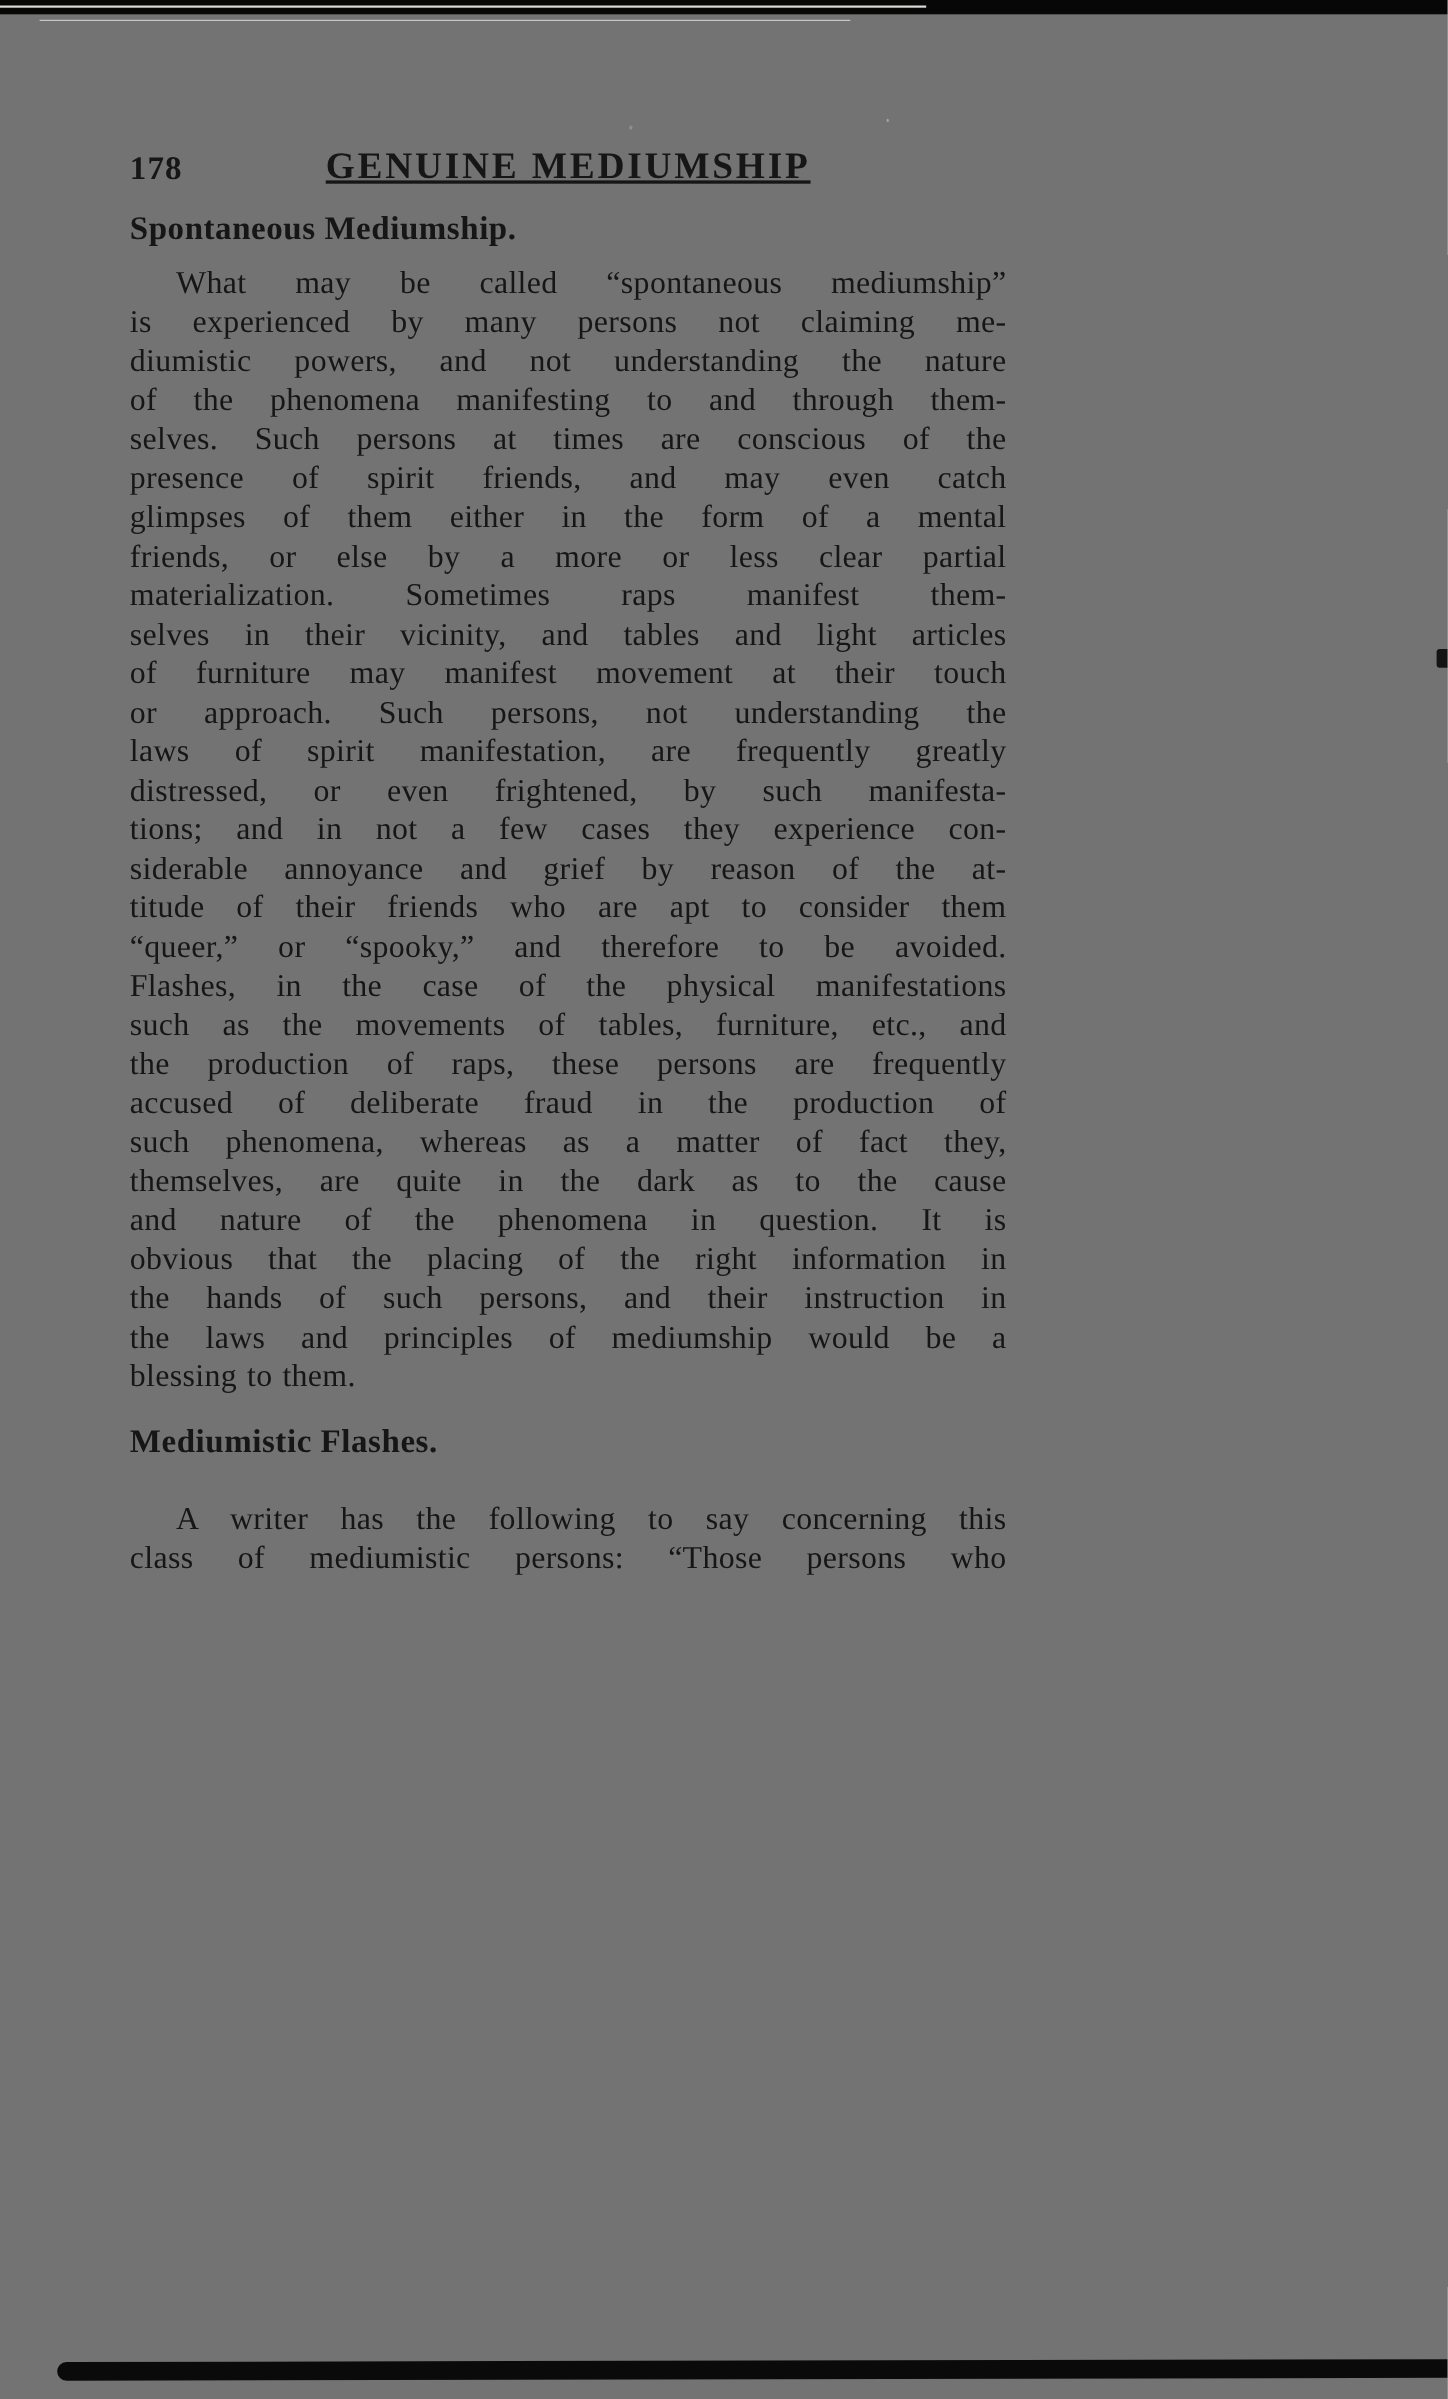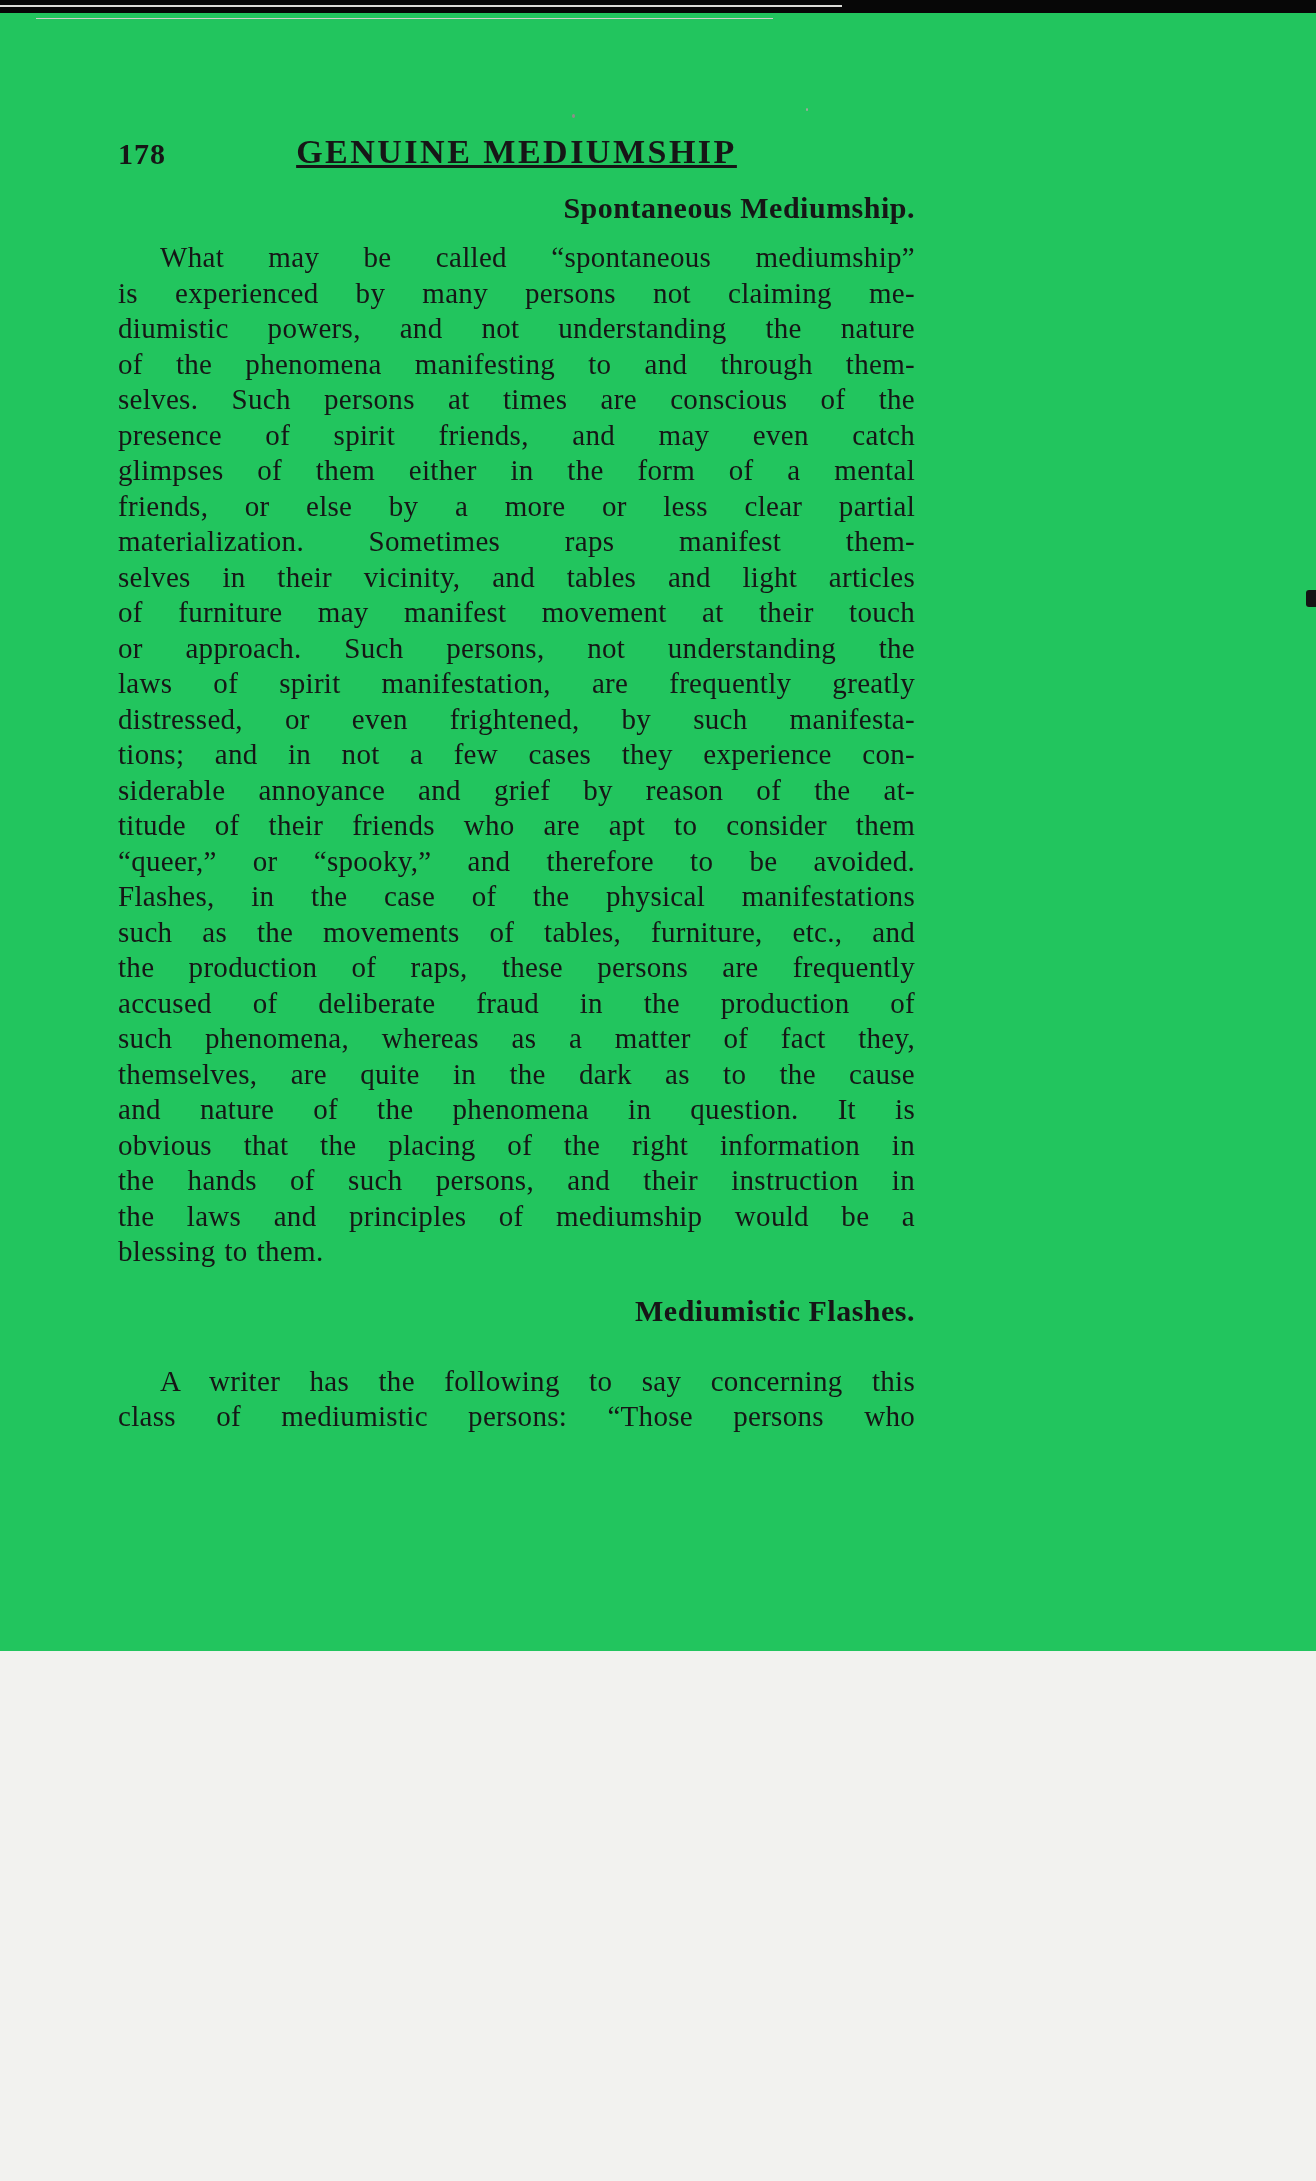--- a/index.html
+++ b/index.html
@@ -6,22 +6,22 @@
   html, body { margin: 0; padding: 0; }
   body {
     width: 1316px;
     height: 2181px;
     background: #f2f2ef;
     font-family: "Liberation Serif", "DejaVu Serif", serif;
   }
   .sheet {
     position: relative;
     width: 1316px;
-    height: 1651px;
-    background: #22c55e;
+    height: 2181px;
+    background: #737373;
     overflow: hidden;
     color: #161616;
   }
   
   .bar-top {
     position: absolute;
     top: 0; left: 0;
     width: 100%;
     height: 13px;
     background: #070707;
@@ -95,21 +95,21 @@
   }
   .running-head {
     font-size: 34px;
     font-weight: bold;
     letter-spacing: 2.5px;
     text-decoration: underline;
   }
   .section-heading {
     font-size: 30px;
     font-weight: bold;
-    text-align: right;
+    text-align: left;
     letter-spacing: 0.5px;
     margin-top: 14px;
     margin-bottom: 15px;
   }
   section + section .section-heading {
     margin-top: 24px;
     margin-bottom: 36px;
   }
   .para { width: 100%; }
   .line {

